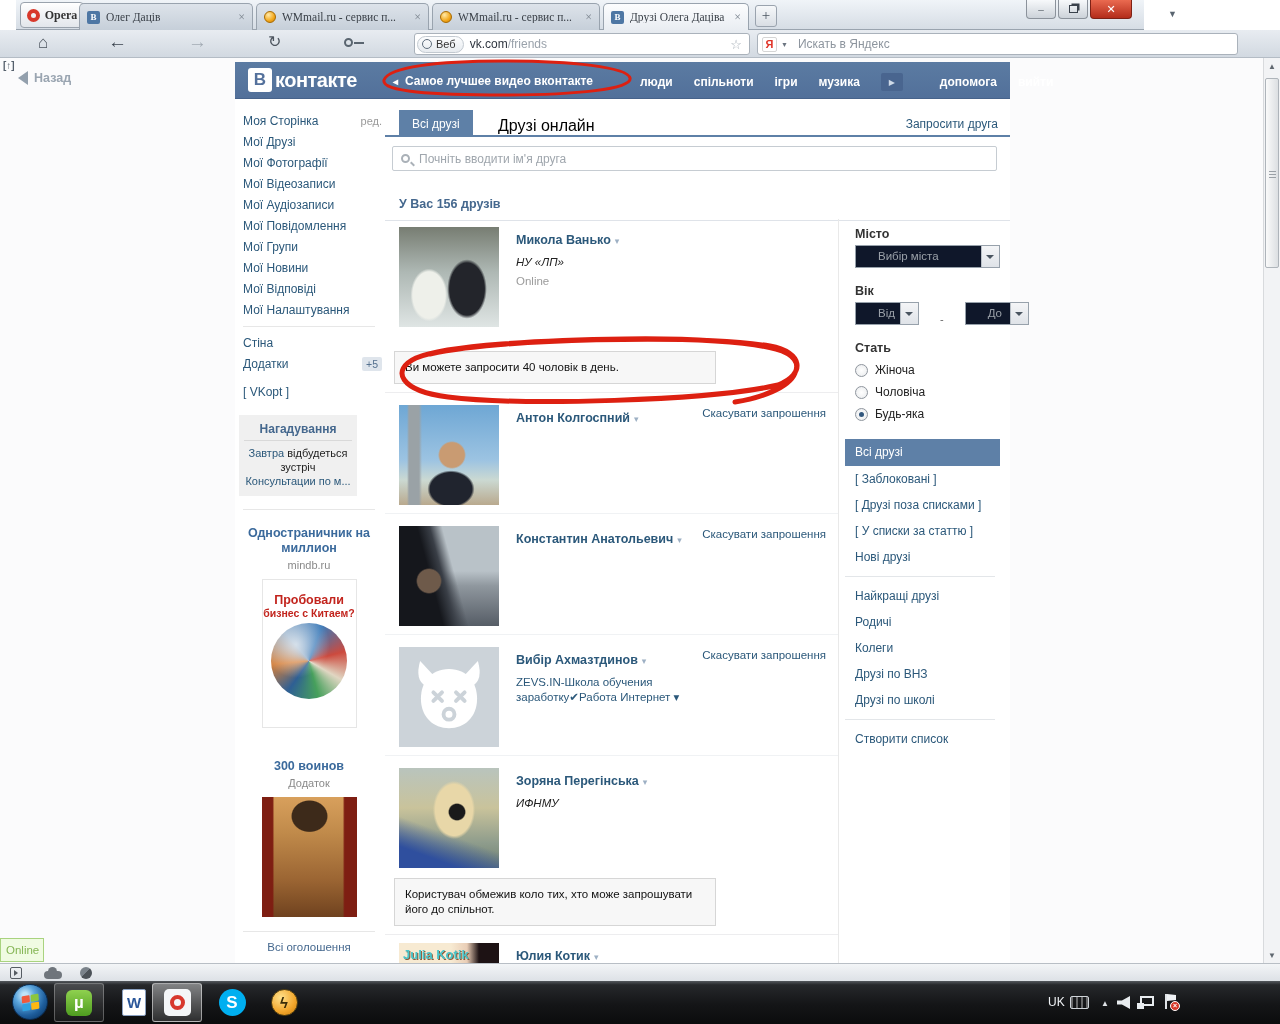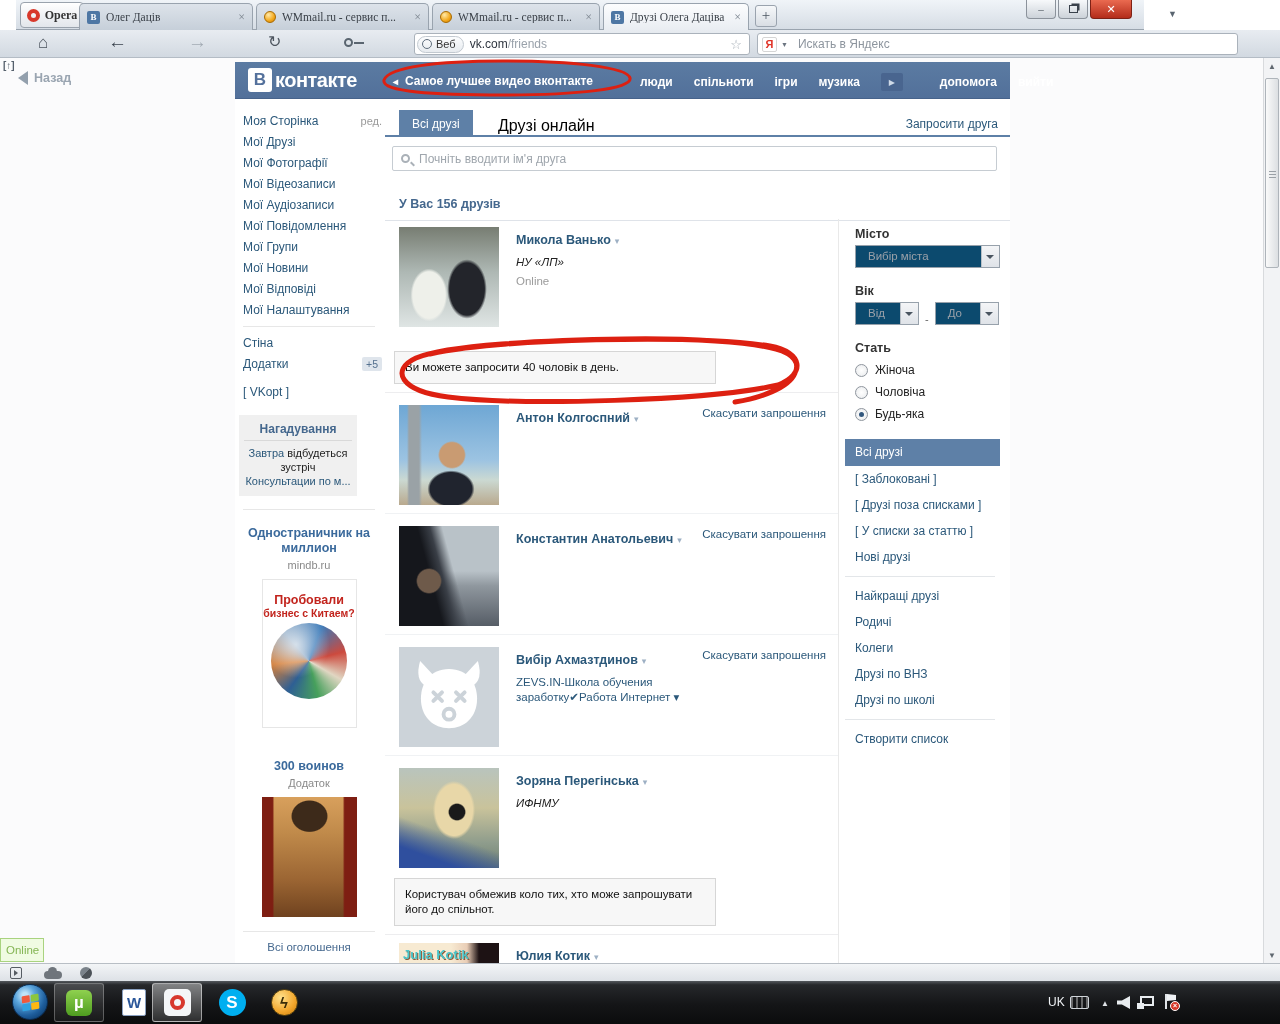--- a/index.html
+++ b/index.html
@@ -166,27 +166,27 @@
        radial-gradient(ellipse 32% 44% at 55% 42%,#e8d7a8 58%,rgba(0,0,0,0) 66%),
        linear-gradient(180deg,#b9c4bd 0%,#c9c39b 40%,#8e9c8c 75%,#6f8070 100%);}
   .av6{height:35px;background:linear-gradient(90deg,#f7ead2 0 52%,#e9cdb6 68%,#1d1214 80% 100%);
        display:flex;align-items:flex-start;padding:4px 0 0 4px;}
   .julia-txt{color:#49c4c9;font-weight:bold;font-size:13px;text-shadow:1px 1px 0 #8a5a3a;}
 
   
   .sidebar{position:absolute;left:460px;top:120px;width:155px;}
   .f-label{font-weight:bold;font-size:12.5px;color:#333;margin:8px 0 4px 10px;}
   .f-label.mt{margin-top:16px;}
-  .f-select{position:relative;margin-left:10px;width:145px;height:23px;border:1px solid #97a1ab;background:#0c4a6e;
-      font-size:11.5px;color:#9aa0a8;line-height:21px;padding-left:12px;}
+  .f-select{position:relative;margin-left:10px;width:145px;height:23px;border:1px solid #97a1ab;background:#0f172a;
+      font-size:11.5px;color:#9aa0a8;line-height:21px;padding-left:22px;}
   .f-select::before{content:"";position:absolute;right:0;top:0;width:17px;height:100%;
       background:linear-gradient(#f4f5f7,#dfe3e8);border-left:1px solid #b9c0c7;}
   .f-select::after{content:"";position:absolute;right:5px;top:9px;width:0;height:0;
       border-left:4px solid transparent;border-right:4px solid transparent;border-top:4px solid #4a5560;}
-  .age-row{margin-left:10px;display:flex;align-items:flex-end;gap:6px;width:145px;}
+  .age-row{margin-left:10px;display:flex;align-items:flex-end;gap:21px;width:145px;}
   .age-row .f-select{margin-left:0;width:64px;flex:0 0 64px;}
   .age-dash{color:#666;font-size:11px;}
   .radio-row{height:22px;display:flex;align-items:center;gap:7px;margin-left:10px;font-size:12px;color:#222;}
   .radio{position:relative;width:13px;height:13px;border-radius:50%;border:1px solid #8f969e;
       background:radial-gradient(#fff,#e8eaec);}
   .radio.checked::after{content:"";position:absolute;left:3px;top:3px;width:5px;height:5px;border-radius:50%;background:#33587e;}
   .side-menu{margin-top:14px;}
   .sm-sel{height:27px;line-height:27px;background:#5e80a7;color:#fff;padding-left:10px;font-size:12px;}
   .sm-item{height:26px;line-height:26px;padding-left:10px;color:#2b587a;font-size:12px;}
   .sm-div{border-top:1px solid #e3e6e9;margin:6px 0;width:150px;}

